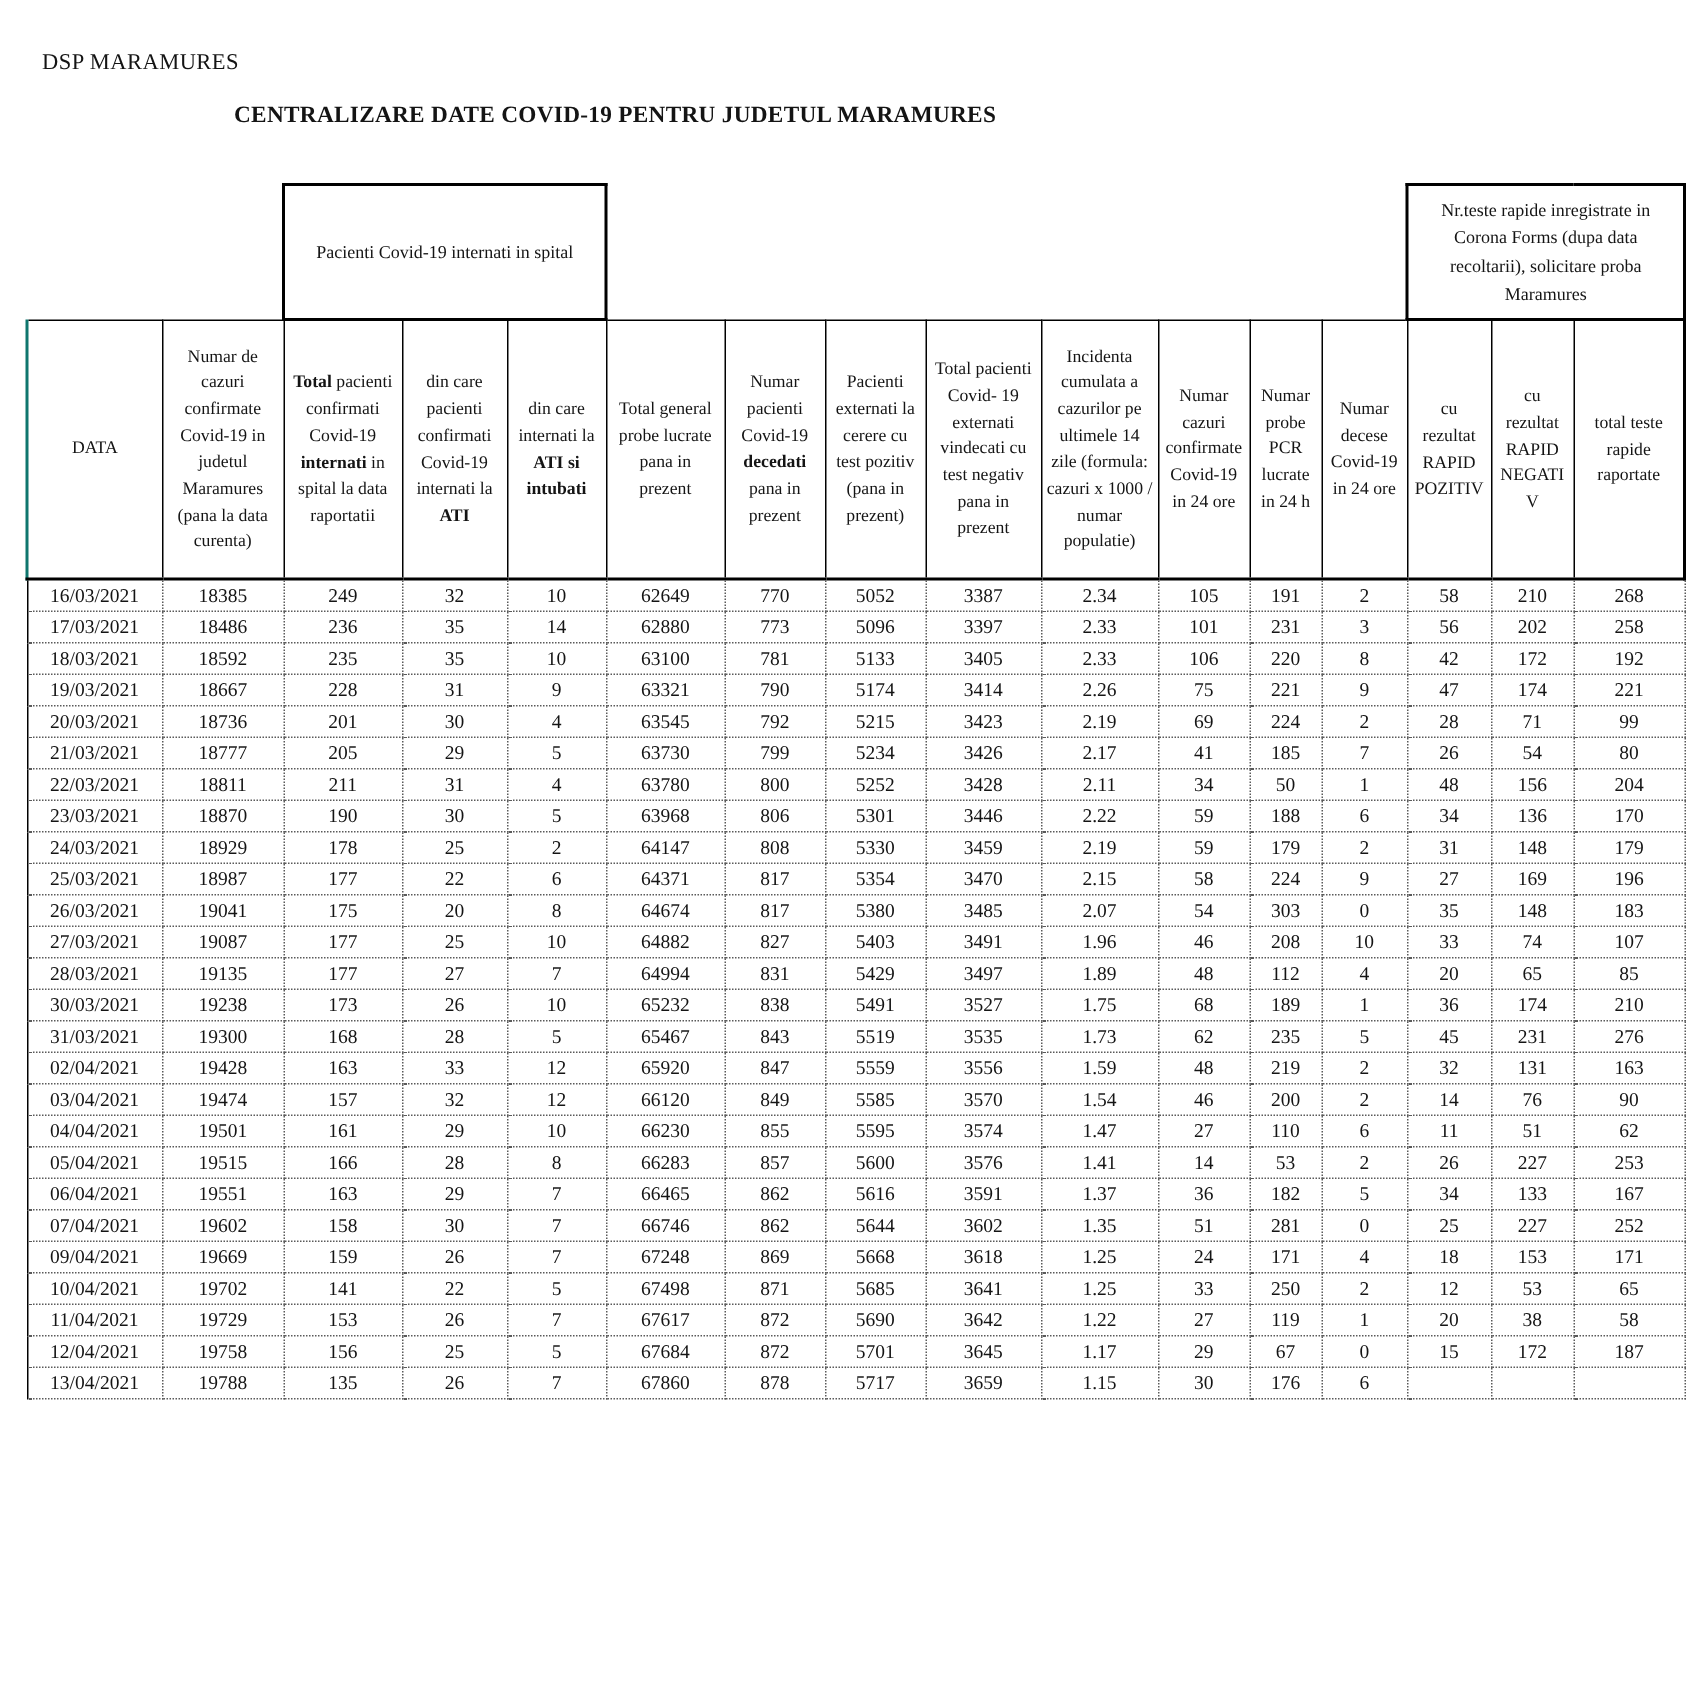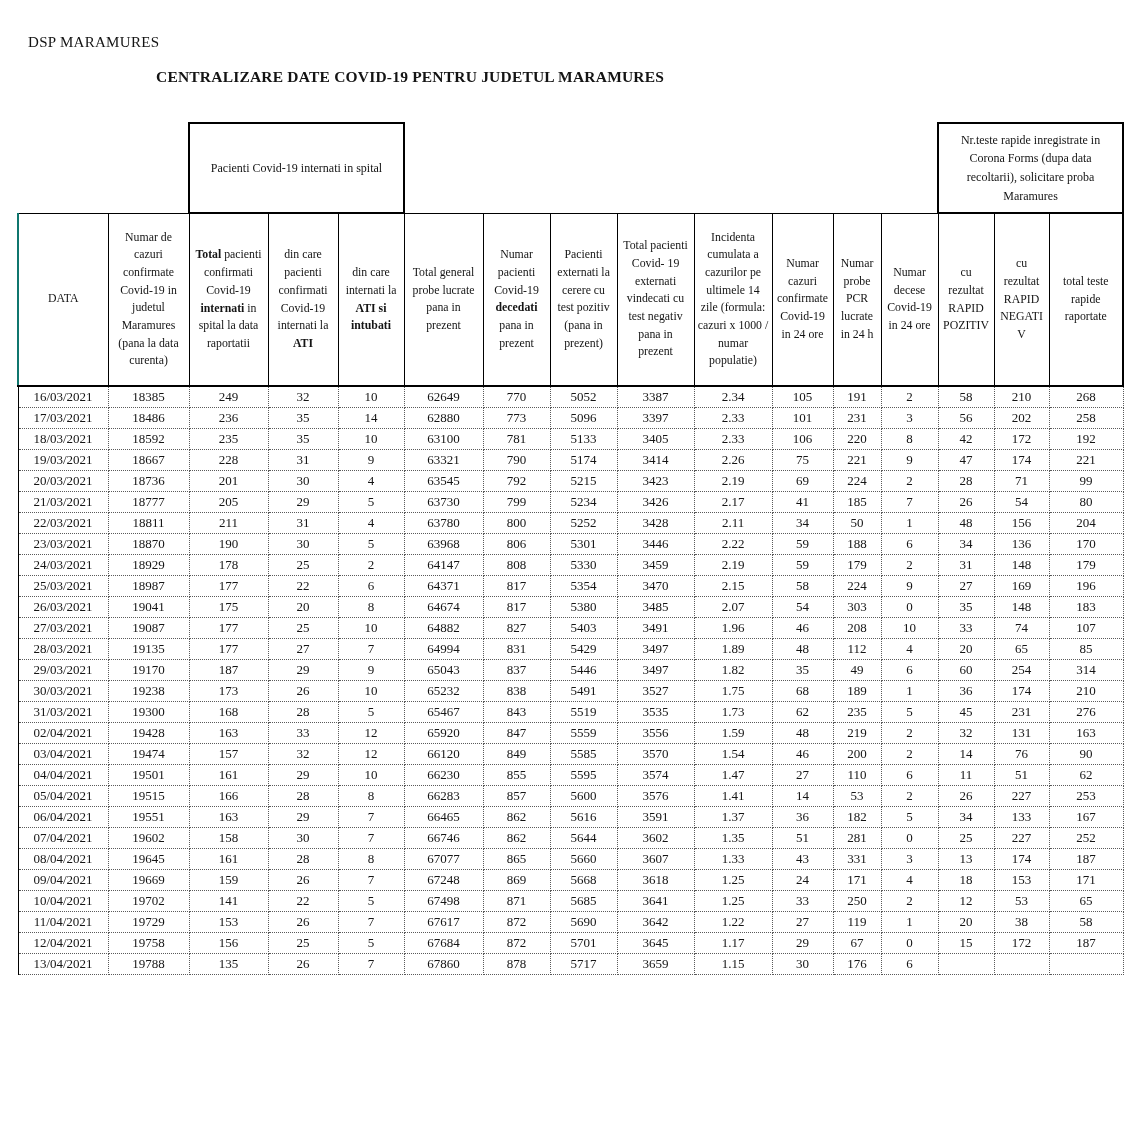--- a/index.html
+++ b/index.html
@@ -359,38 +359,20 @@
         <td class="cell">3497</td>
         <td class="cell">1.89</td>
         <td class="cell">48</td>
         <td class="cell">112</td>
         <td class="cell">4</td>
         <td class="cell">20</td>
         <td class="cell">65</td>
         <td class="cell">85</td>
       </tr>
       <tr>
-        <td class="cell first">29/03/2021</td>
-        <td class="cell">19170</td>
-        <td class="cell">187</td>
-        <td class="cell">29</td>
-        <td class="cell">9</td>
-        <td class="cell">65043</td>
-        <td class="cell">837</td>
-        <td class="cell">5446</td>
-        <td class="cell">3497</td>
-        <td class="cell">1.82</td>
-        <td class="cell">35</td>
-        <td class="cell">49</td>
-        <td class="cell">6</td>
-        <td class="cell">60</td>
-        <td class="cell">254</td>
-        <td class="cell">314</td>
-      </tr>
-      <tr>
         <td class="cell first">30/03/2021</td>
         <td class="cell">19238</td>
         <td class="cell">173</td>
         <td class="cell">26</td>
         <td class="cell">10</td>
         <td class="cell">65232</td>
         <td class="cell">838</td>
         <td class="cell">5491</td>
         <td class="cell">3527</td>
         <td class="cell">1.75</td>
@@ -521,38 +503,20 @@
         <td class="cell">3602</td>
         <td class="cell">1.35</td>
         <td class="cell">51</td>
         <td class="cell">281</td>
         <td class="cell">0</td>
         <td class="cell">25</td>
         <td class="cell">227</td>
         <td class="cell">252</td>
       </tr>
       <tr>
-        <td class="cell first">08/04/2021</td>
-        <td class="cell">19645</td>
-        <td class="cell">161</td>
-        <td class="cell">28</td>
-        <td class="cell">8</td>
-        <td class="cell">67077</td>
-        <td class="cell">865</td>
-        <td class="cell">5660</td>
-        <td class="cell">3607</td>
-        <td class="cell">1.33</td>
-        <td class="cell">43</td>
-        <td class="cell">331</td>
-        <td class="cell">3</td>
-        <td class="cell">13</td>
-        <td class="cell">174</td>
-        <td class="cell">187</td>
-      </tr>
-      <tr>
         <td class="cell first">09/04/2021</td>
         <td class="cell">19669</td>
         <td class="cell">159</td>
         <td class="cell">26</td>
         <td class="cell">7</td>
         <td class="cell">67248</td>
         <td class="cell">869</td>
         <td class="cell">5668</td>
         <td class="cell">3618</td>
         <td class="cell">1.25</td>

